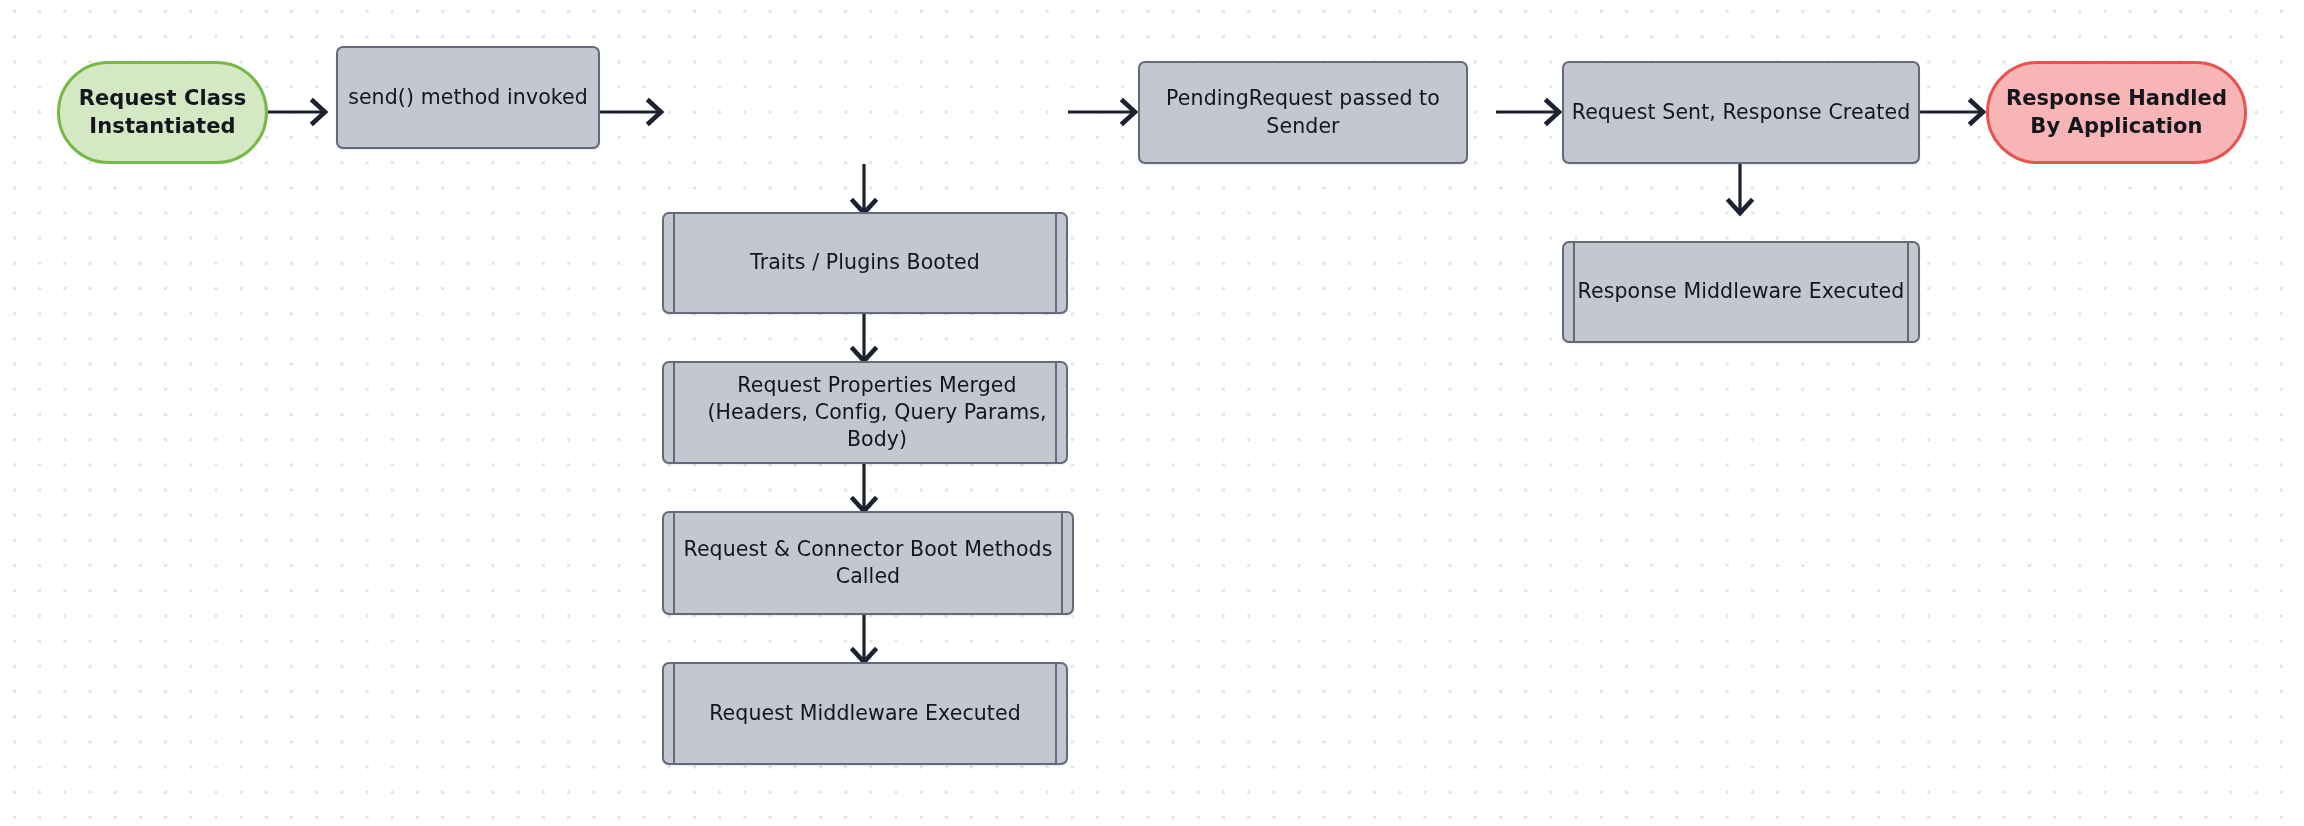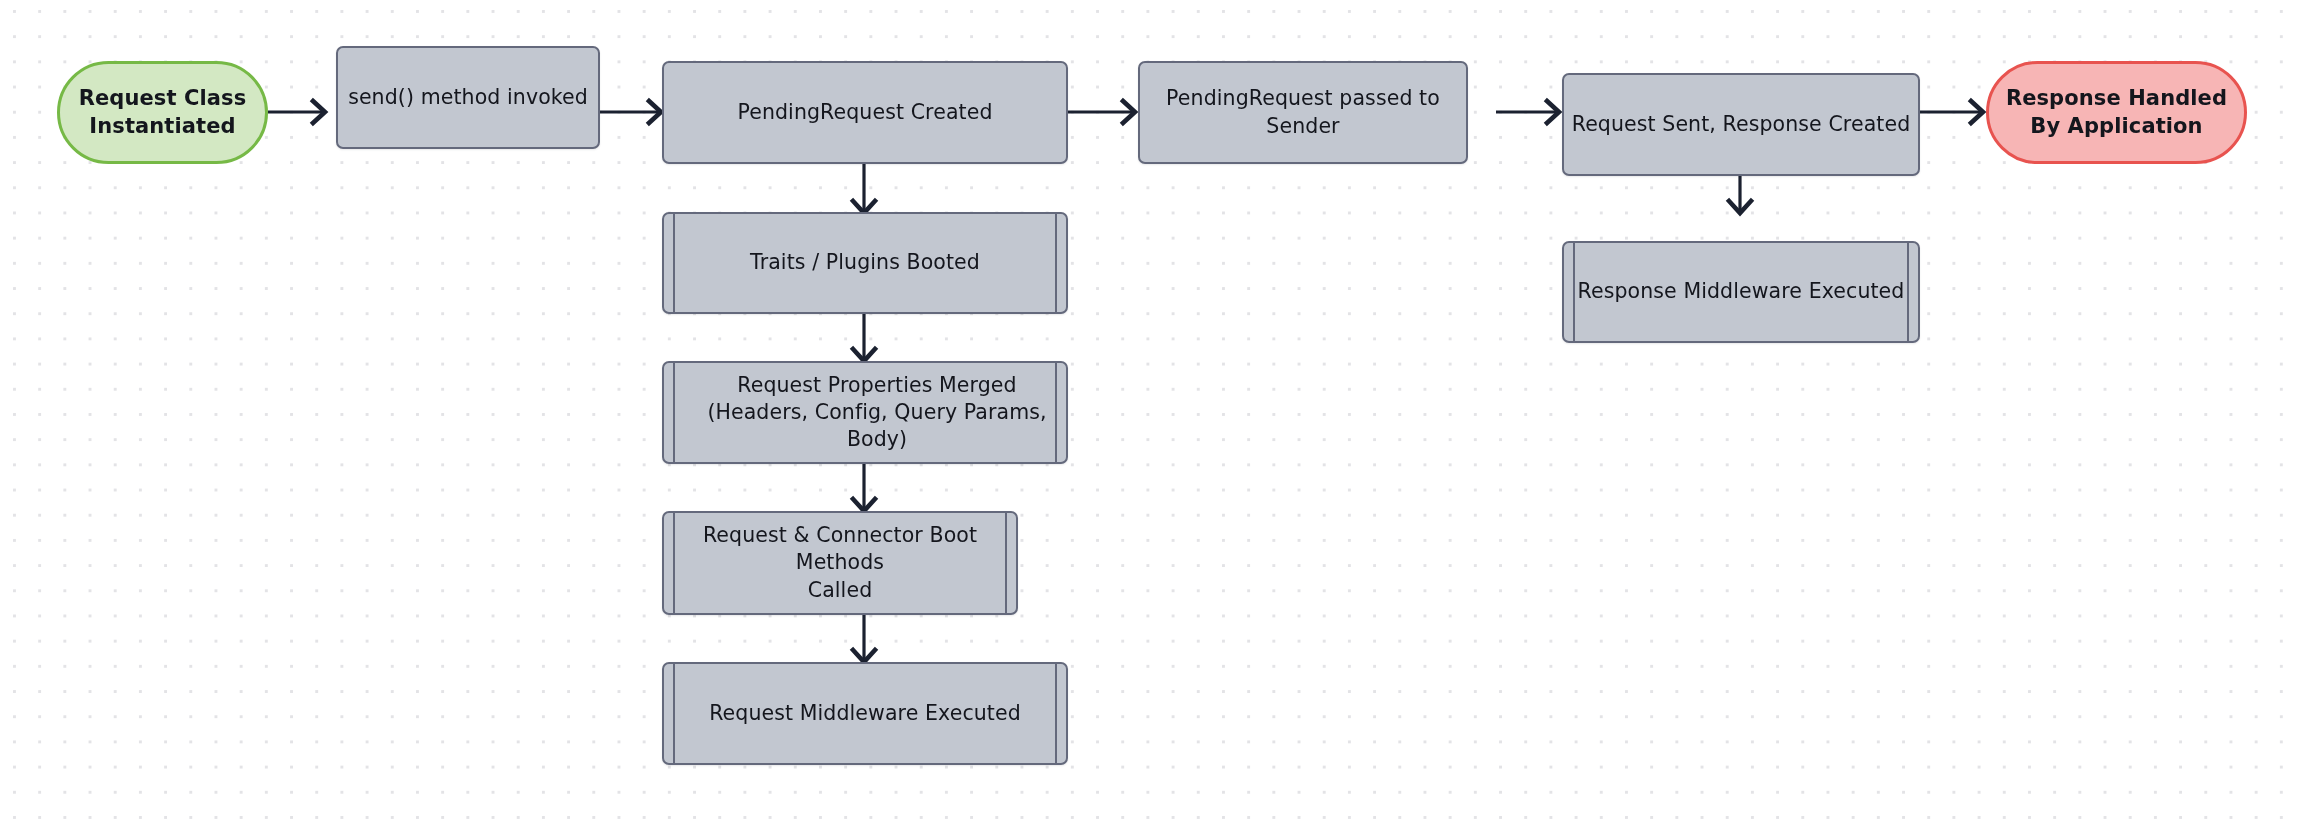--- a/index.html
+++ b/index.html
@@ -164,47 +164,44 @@
 
   <div class="node n-terminator n-start" style="left:57px; top:61px; width:211px; height:103px;">
     <span class="node-label">Request Class
 Instantiated</span>
   </div>
 
   <div class="node n-process" style="left:336px; top:46px; width:264px; height:103px;">
     <span class="node-label">send() method invoked</span>
   </div>
 
-  <div class="node n-process" style="left:662px; top:61px; width:406px; height:103px;">
-    <span class="node-label">PendingRequest Created</span>
-  </div>
 
   <div class="node n-process" style="left:1138px; top:61px; width:330px; height:103px;">
     <span class="node-label">PendingRequest passed to Sender</span>
   </div>
 
-  <div class="node n-process" style="left:1562px; top:61px; width:358px; height:103px;margin-top:12px;">
+  <div class="node n-process" style="left:1562px; top:61px; width:358px; height:103px;">
     <span class="node-label">Request Sent, Response Created</span>
   </div>
 
   <div class="node n-terminator n-end" style="left:1986px; top:61px; width:261px; height:103px;">
     <span class="node-label">Response Handled
 By Application</span>
   </div>
 
   <div class="node n-subroutine" style="left:662px; top:212px; width:406px; height:102px;justify-content:center;">
     <span class="node-label">Traits / Plugins Booted</span>
   </div>
 
   <div class="node n-subroutine" style="left:662px; top:361px; width:406px; height:103px;padding-left:24px;">
     <span class="node-label">Request Properties Merged
 (Headers, Config, Query Params, Body)</span>
   </div>
 
-  <div class="node n-subroutine" style="left:662px; top:511px; width:356px; height:104px;text-align:center;">
+  <div class="node n-subroutine" style="left:662px; top:511px; width:412px; height:104px;text-align:center;">
     <span class="node-label">Request &amp; Connector Boot Methods
 Called</span>
   </div>
 
   <div class="node n-subroutine" style="left:662px; top:662px; width:406px; height:103px;">
     <span class="node-label">Request Middleware Executed</span>
   </div>
 
   <div class="node n-subroutine" style="left:1562px; top:212px; width:358px; height:102px;margin-top:29px;">
     <span class="node-label">Response Middleware Executed</span>

